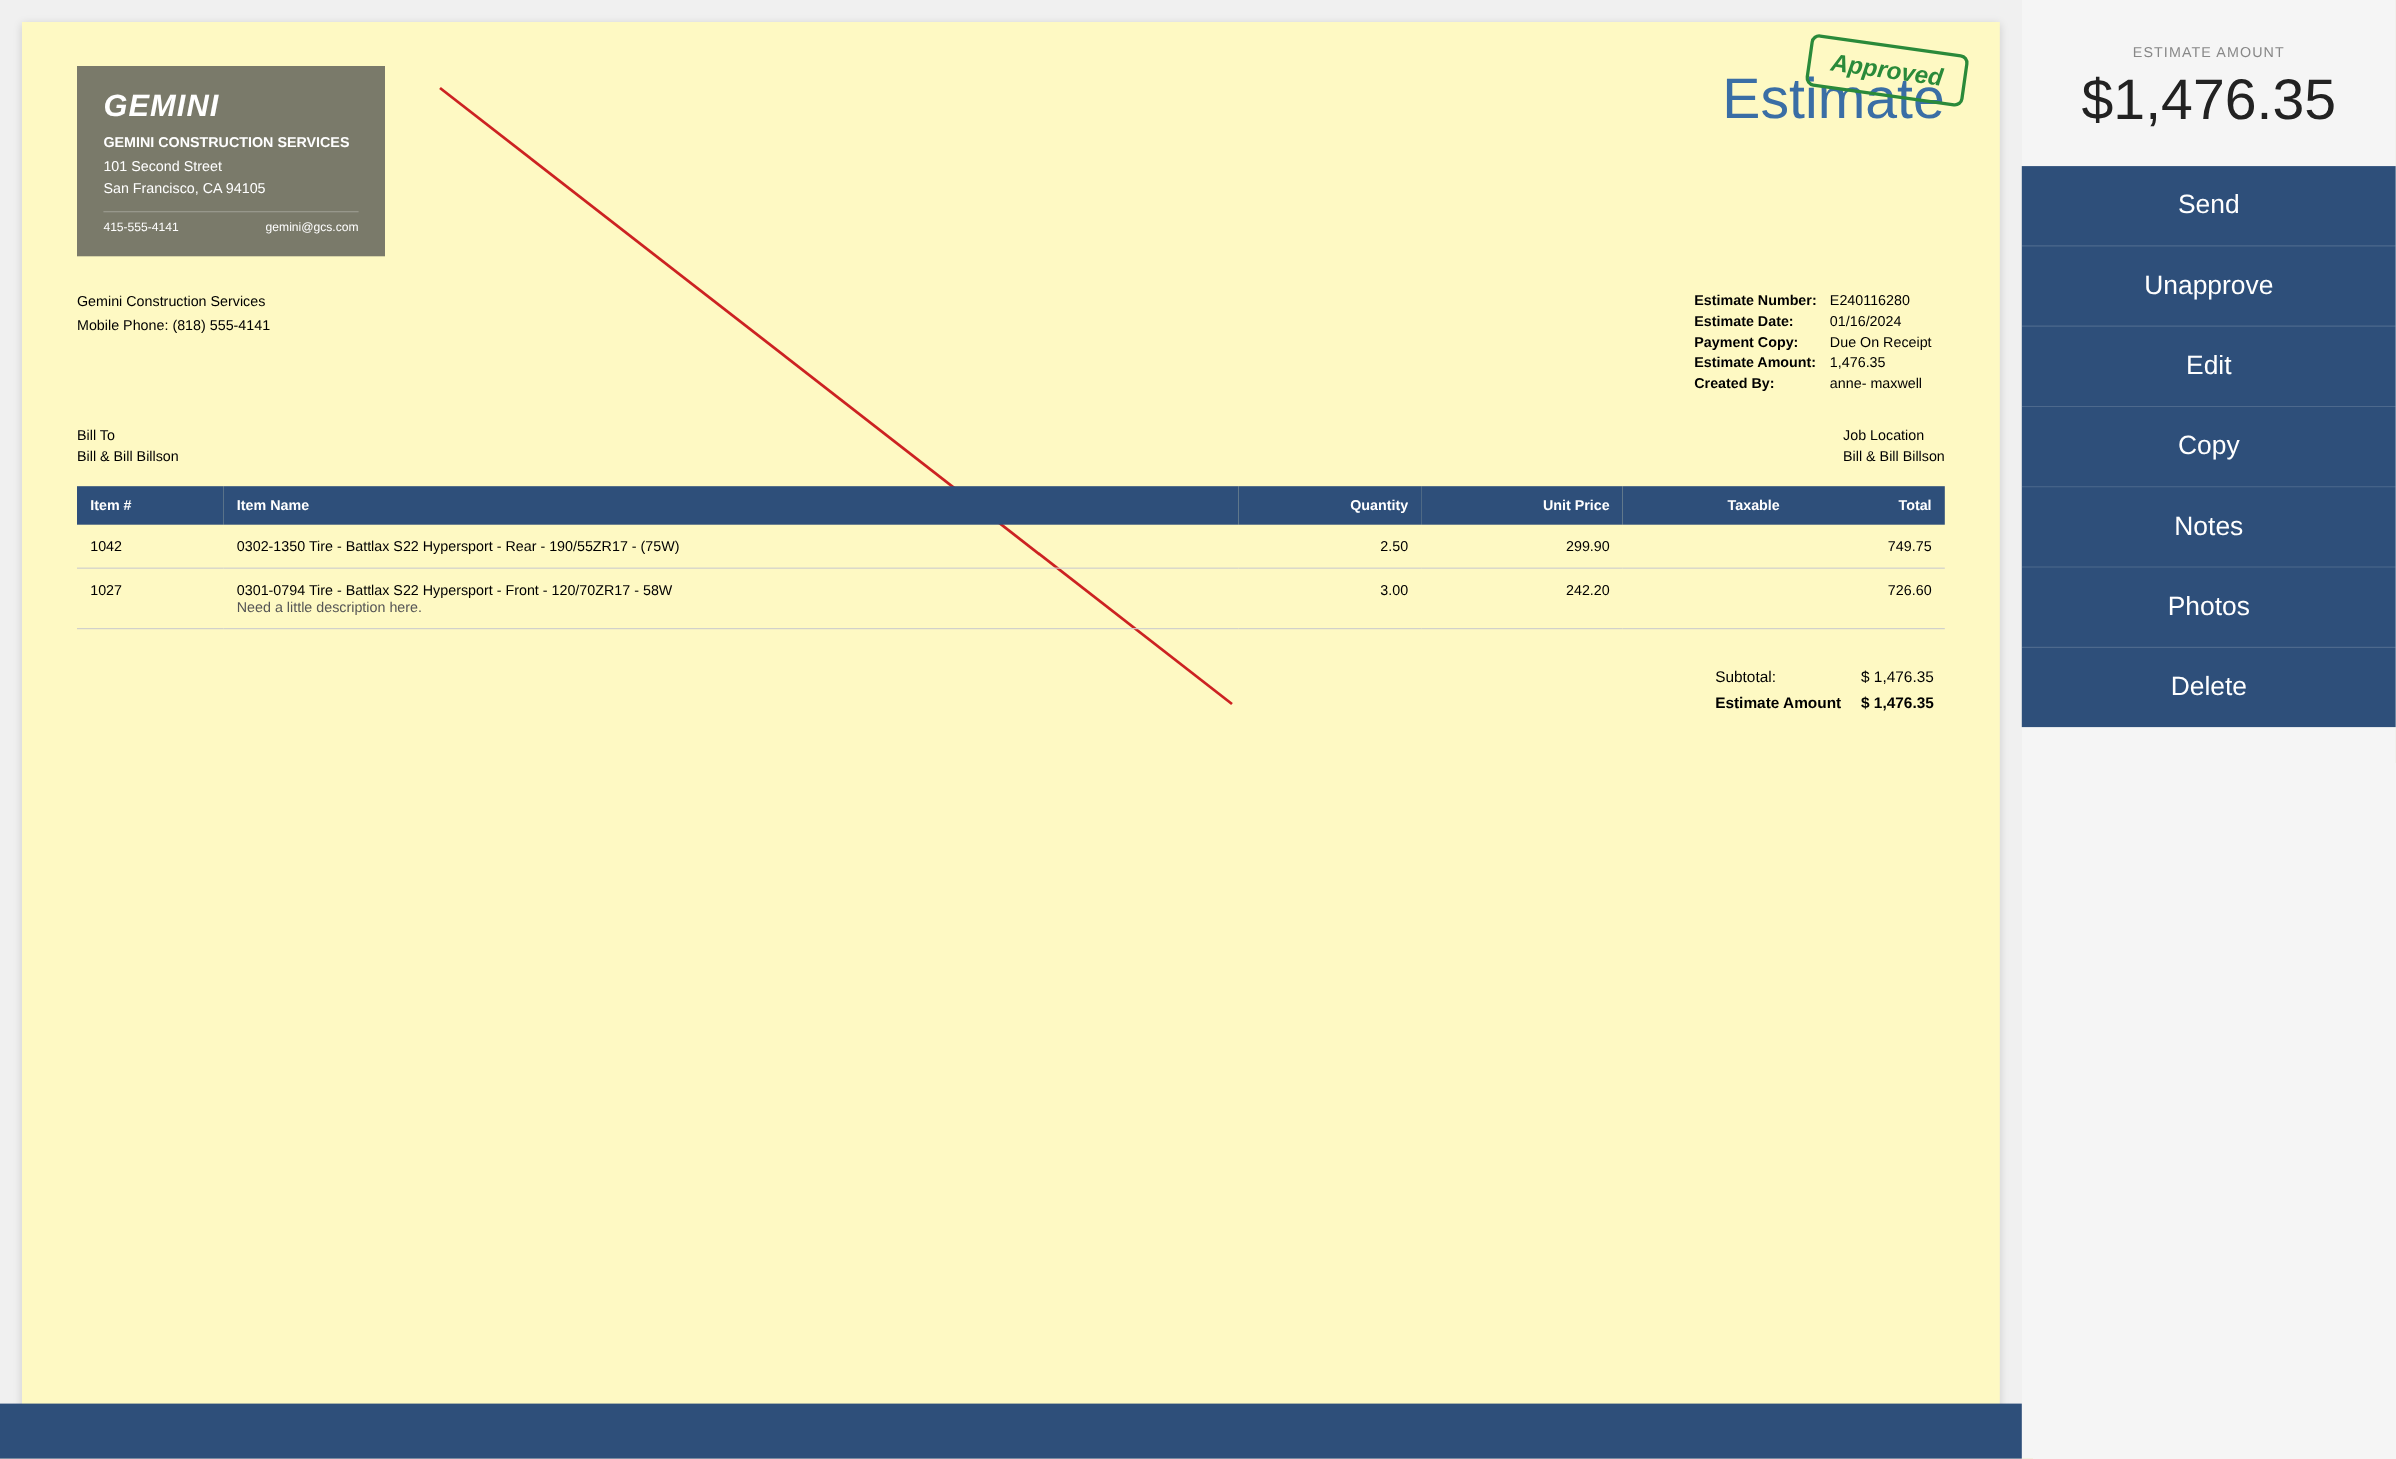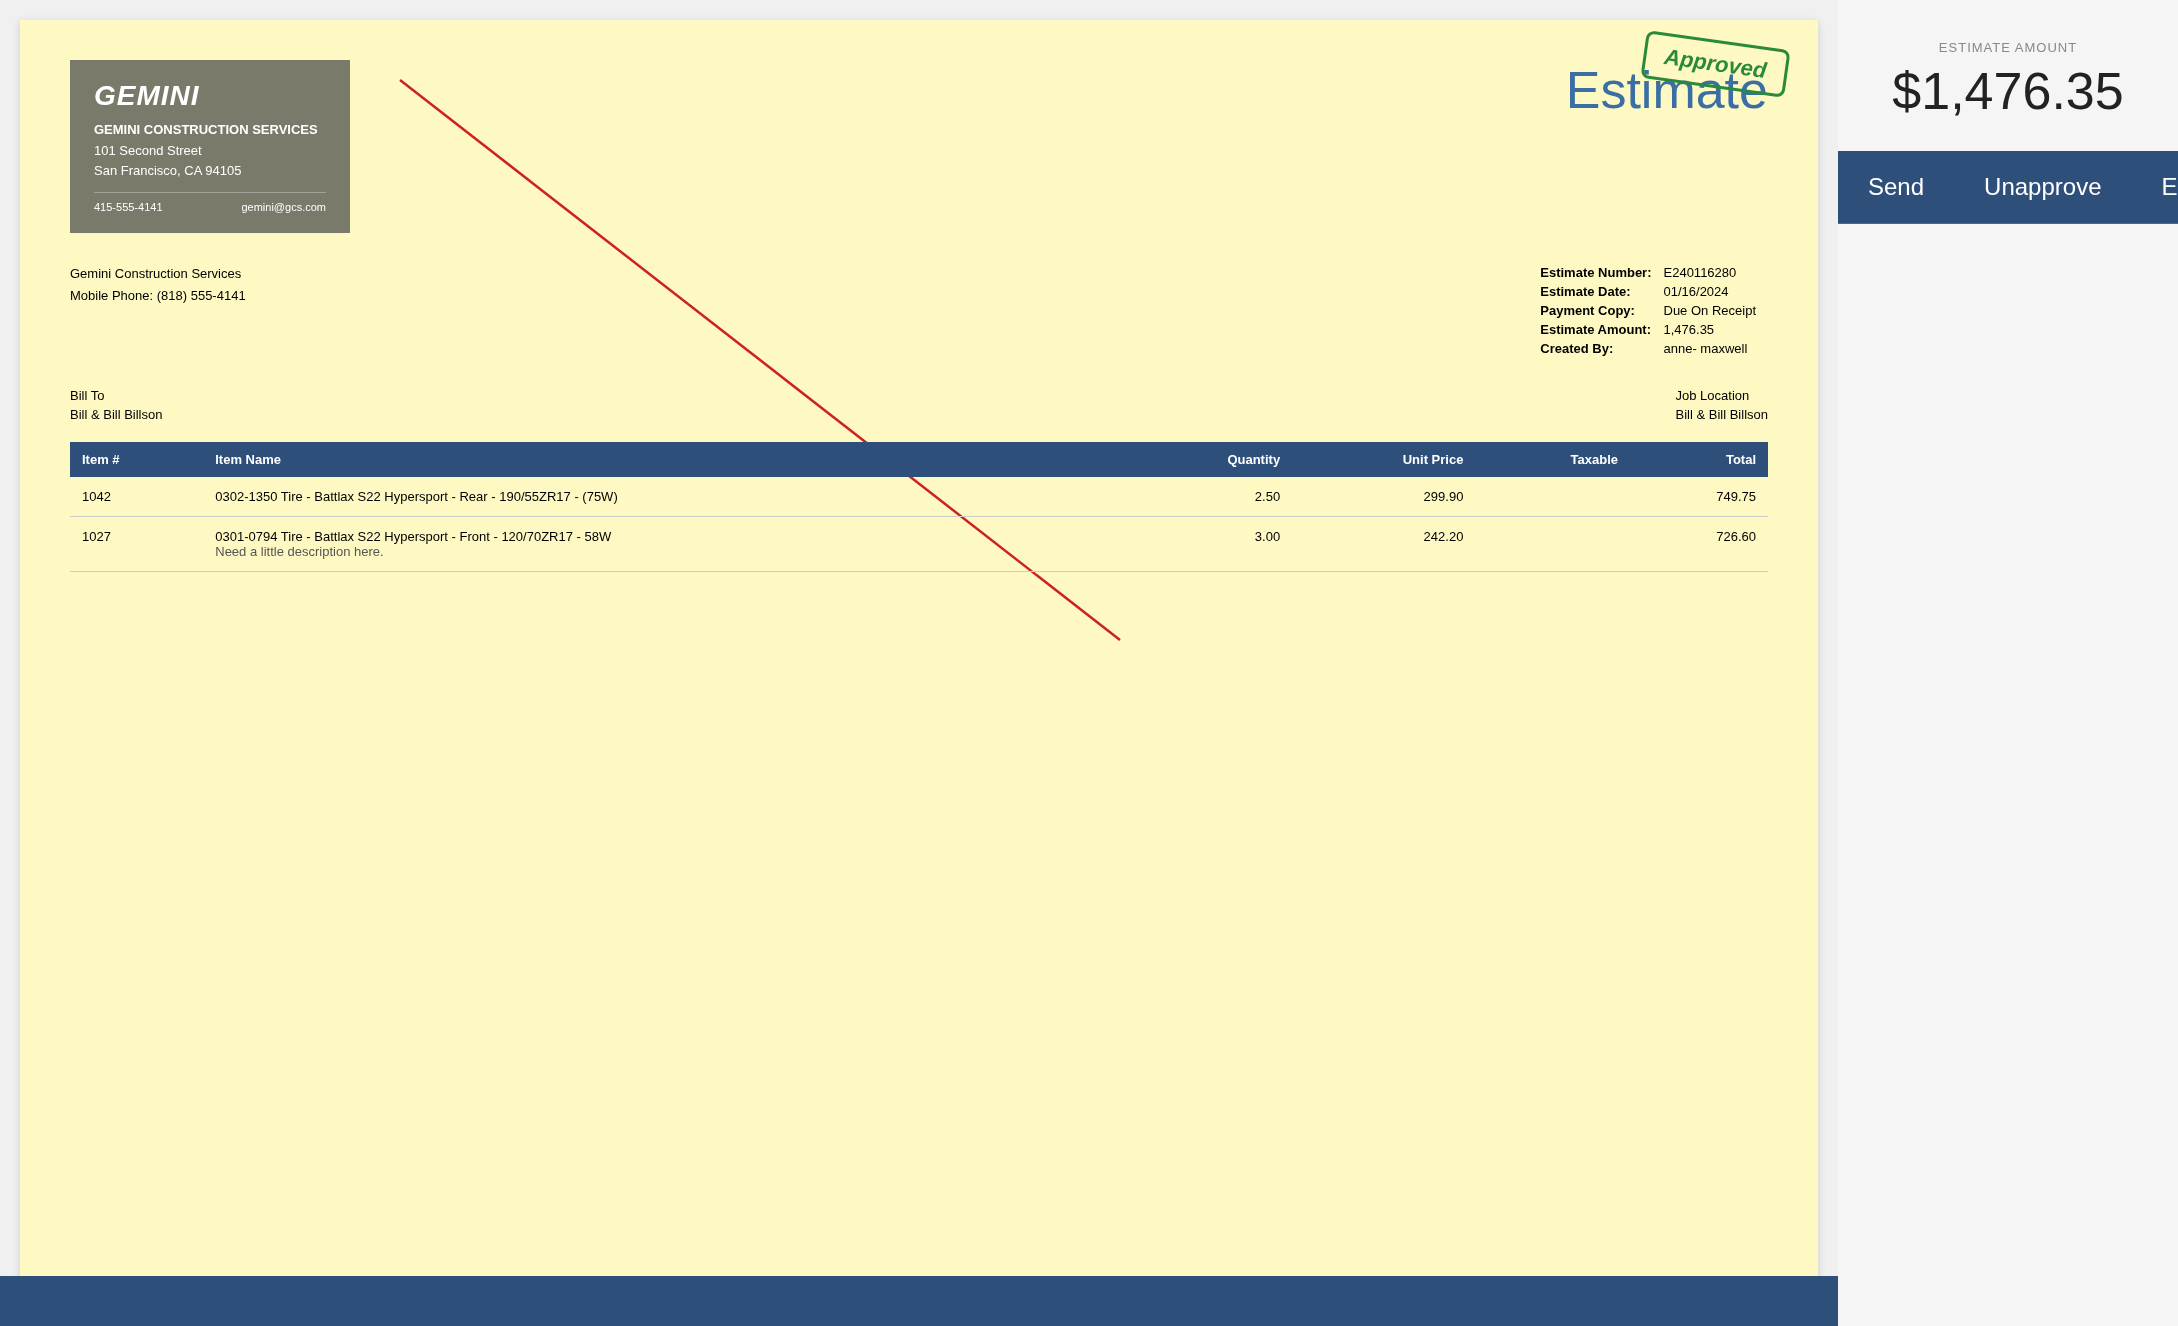--- a/index.html
+++ b/index.html
@@ -242,21 +242,21 @@
 
     .estimate-amount-value {
       font-size: 52px;
       color: #222;
       font-weight: 300;
     }
 
     .action-buttons {
       background: #2e4f7a;
       display: flex;
-      flex-direction: row;
+      flex-direction: column;
     }
 
     .action-btn {
       color: white;
       font-size: 24px;
       padding: 22px 30px;
       cursor: pointer;
       border: none;
       background: transparent;
       text-align: center;
@@ -380,20 +380,34 @@
             <span style="color:#555;">Need a little description here.</span>
           </td>
           <td class="right">3.00</td>
           <td class="right">242.20</td>
           <td class="right"></td>
           <td class="right">726.60</td>
         </tr>
       </tbody>
     </table>
 
+    <div class="totals-section">
+      <table class="totals-table">
+        <tbody>
+            <tr>
+          <td>Subtotal:</td>
+          <td>$ 1,476.35</td>
+        </tr>
+        <tr class="total-row">
+          <td>Estimate Amount</td>
+          <td>$ 1,476.35</td>
+        </tr>
+      </tbody>
+        </table>
+    </div>
   </div>
 
   <div class="bottom-bar"></div>
 </div>
 
 <div class="right-sidebar">
   <div class="estimate-amount-section">
     <div class="estimate-amount-label">ESTIMATE AMOUNT</div>
     <div class="estimate-amount-value">$1,476.35</div>
   </div>

